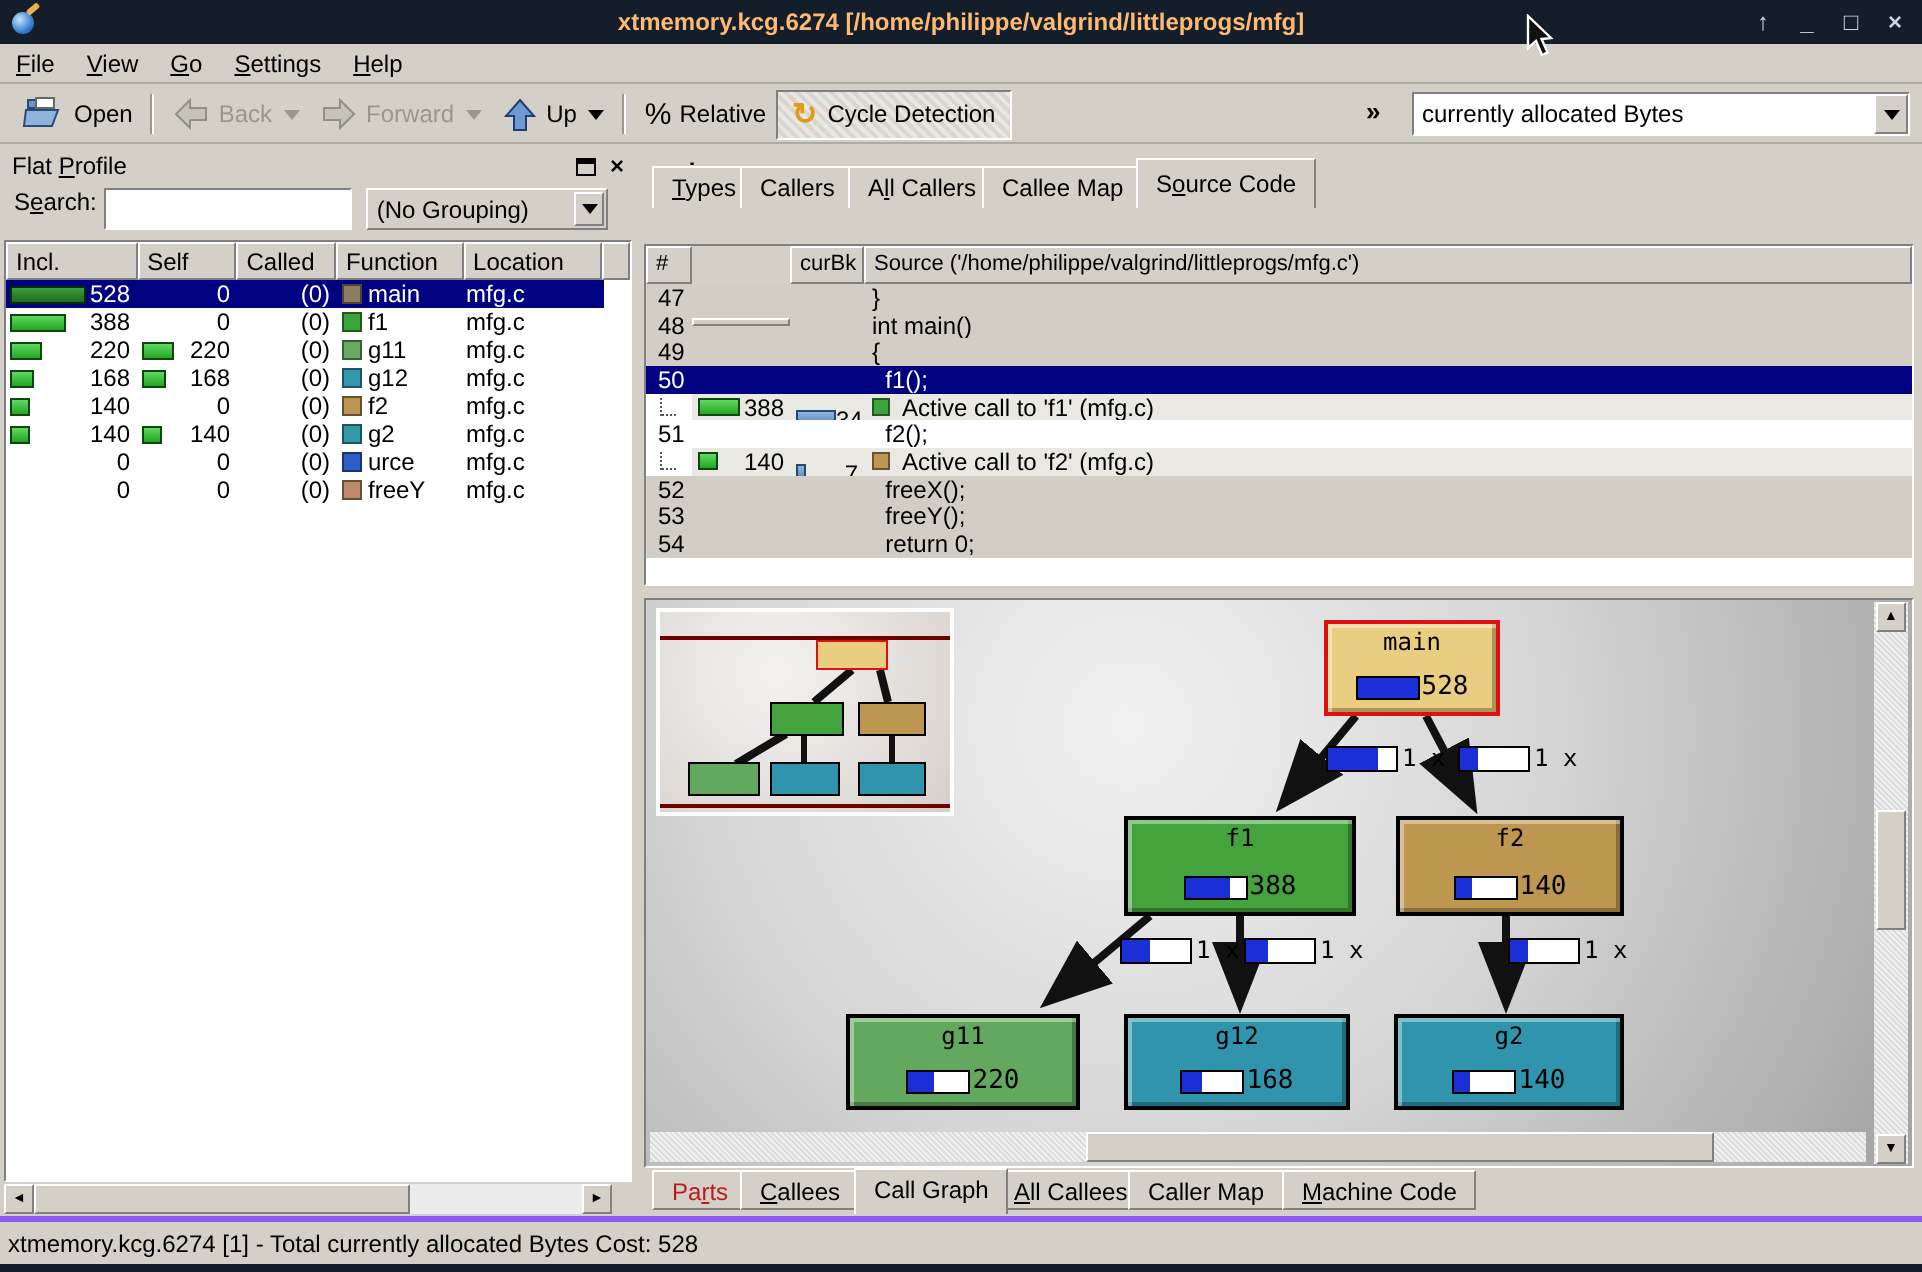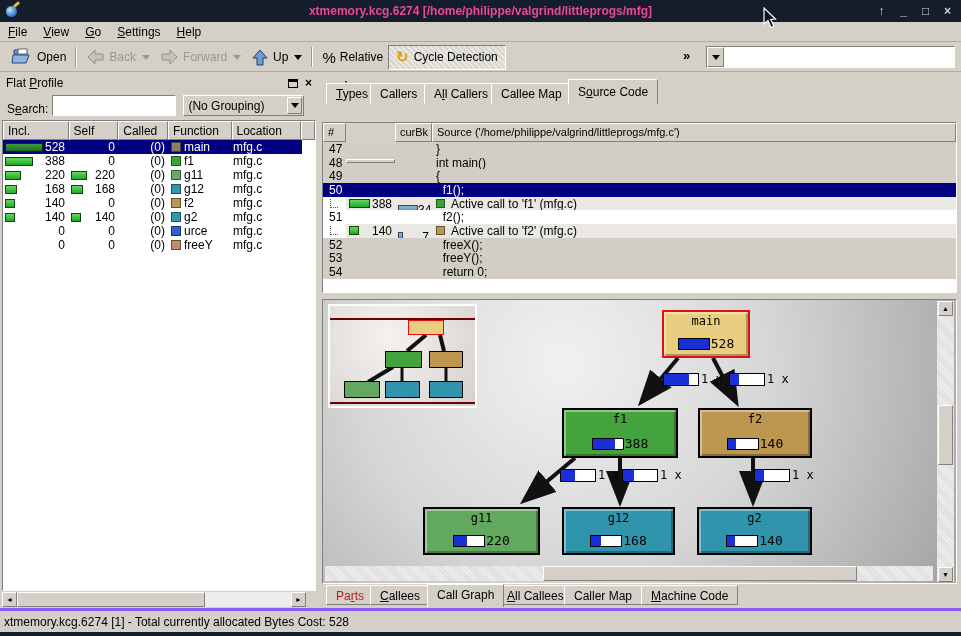--- a/index.html
+++ b/index.html
@@ -6,21 +6,21 @@
   html,body { width:961px; height:636px; }
   body { font-family:"Liberation Sans", sans-serif; font-size:12px; color:#000; }
   #window { position:relative; width:961px; height:636px; background:#d4d0c8; overflow:hidden; }
 
   
   .titlebar { position:absolute; left:0; top:0; width:961px; height:22px; background:#141d2a; display:flex; align-items:center; }
   .app-icon { position:absolute; left:5px; top:3px; width:16px; height:16px; }
   .app-icon .blob { position:absolute; left:1px; top:3px; width:11px; height:11px; border-radius:50%;
      background:radial-gradient(circle at 35% 35%, #bfe4ff, #3b7fd0 60%, #1c4e93); }
   .app-icon .stick { position:absolute; left:8px; top:0px; width:7px; height:3px; background:#e8b34a; transform:rotate(-40deg); border-radius:1px; }
-  .title-text { position:absolute; left:0; right:0; text-align:center; color:#ec4899; font-weight:bold; }
+  .title-text { position:absolute; left:0; right:0; text-align:center; color:#fdba74; font-weight:bold; }
   .win-btns { position:absolute; right:6px; top:0; height:22px; display:flex; align-items:center; gap:7px; color:#cdd5e2; font-weight:bold; }
   .win-btn { width:15px; text-align:center; cursor:default; font-size:12px; }
 
   
   .menubar { position:absolute; left:0; top:22px; width:961px; height:20px; background:#d4d0c8; display:flex; align-items:center; border-bottom:1px solid #aeaba3; }
   .menu-item { padding:2px 8px; }
   u { text-decoration:underline; }
 
   
   .toolbar { position:absolute; left:0; top:43px; width:961px; height:29px; background:#d4d0c8; border-bottom:1px solid #aeaba3; display:flex; align-items:center; }
@@ -37,21 +37,21 @@
   .event-combo .txt { flex:1; padding-left:4px; white-space:nowrap; overflow:hidden; }
   .event-combo .btn { width:17px; height:20px; background:#d4d0c8; border:1px solid; border-color:#fff #808080 #808080 #fff; display:flex; align-items:center; justify-content:center; }
   .combo-tri { width:0; height:0; border-left:4px solid transparent; border-right:4px solid transparent; border-top:5px solid #000; }
 
   
   .dock-title { position:absolute; left:2px; top:74px; width:316px; height:18px; display:flex; align-items:center; }
   .dock-title .lbl { flex:1; padding-left:4px; }
   .float-icon { width:10px; height:9px; border:1px solid #000; position:relative; margin-right:7px; }
   .float-icon::before { content:""; position:absolute; left:0; top:0; right:0; height:2px; background:#000; }
   .dock-close { font-weight:bold; margin-right:6px; }
-  .search-row { position:absolute; left:2px; top:94px; width:316px; height:22px; display:flex; align-items:flex-end; }
+  .search-row { position:absolute; left:2px; top:94px; width:316px; height:22px; display:flex; align-items:flex-start; }
   .search-row .lbl { padding:0 4px 0 5px; }
   .search-input { width:124px; height:21px; background:#fff; border:1px solid; border-color:#808080 #fff #fff #808080; }
   .group-combo { margin-left:7px; width:121px; height:21px; background:#d4d0c8; border:1px solid; border-color:#fff #808080 #808080 #fff; display:flex; align-items:center; }
   .group-combo .txt { flex:1; padding-left:4px; white-space:nowrap; }
   .group-combo .btn { width:15px; height:17px; margin-right:1px; background:#d4d0c8; border:1px solid; border-color:#fff #808080 #808080 #fff; display:flex; align-items:center; justify-content:center; }
 
   .flat-table { position:absolute; left:2px; top:120px; width:314px; height:471px; background:#fff; border:1px solid; border-color:#808080 #fff #fff #808080; overflow:hidden; }
   .ft-header { display:flex; height:19px; background:#d4d0c8; }
   .ft-h { border:1px solid; border-color:#fff #808080 #808080 #fff; padding:2px 0 0 4px; overflow:hidden; white-space:nowrap; }
   .ft-row { display:flex; height:14px; align-items:center; }
@@ -194,20 +194,21 @@
       <span style="font-size:15px;">%</span>
       <span>Relative</span>
     </span>
     <span class="tb-toggle">
       <span class="cycle-icon">↺</span>
       <span>Cycle Detection</span>
     </span>
   </div>
   <span class="overflow-chev">»</span>
   <div class="event-combo">
+    <span class="txt">currently allocated Bytes</span>
     <span class="btn">
         <span class="combo-tri"></span>
       </span>
   </div>
 
   <div class="dock-title">
     <span class="lbl" id="dock-title-label">Flat <u>P</u>rofile</span>
     <span class="float-icon"></span>
     <span class="dock-close">×</span>
   </div>

